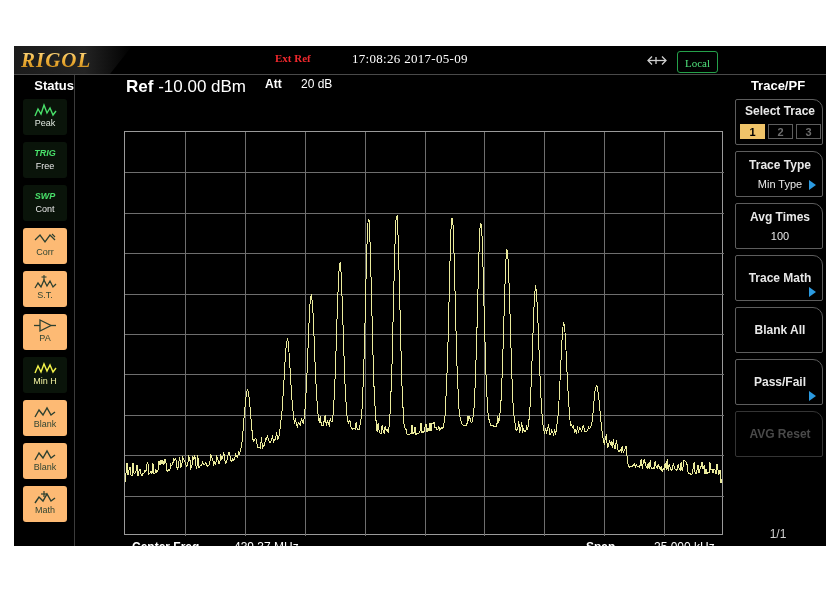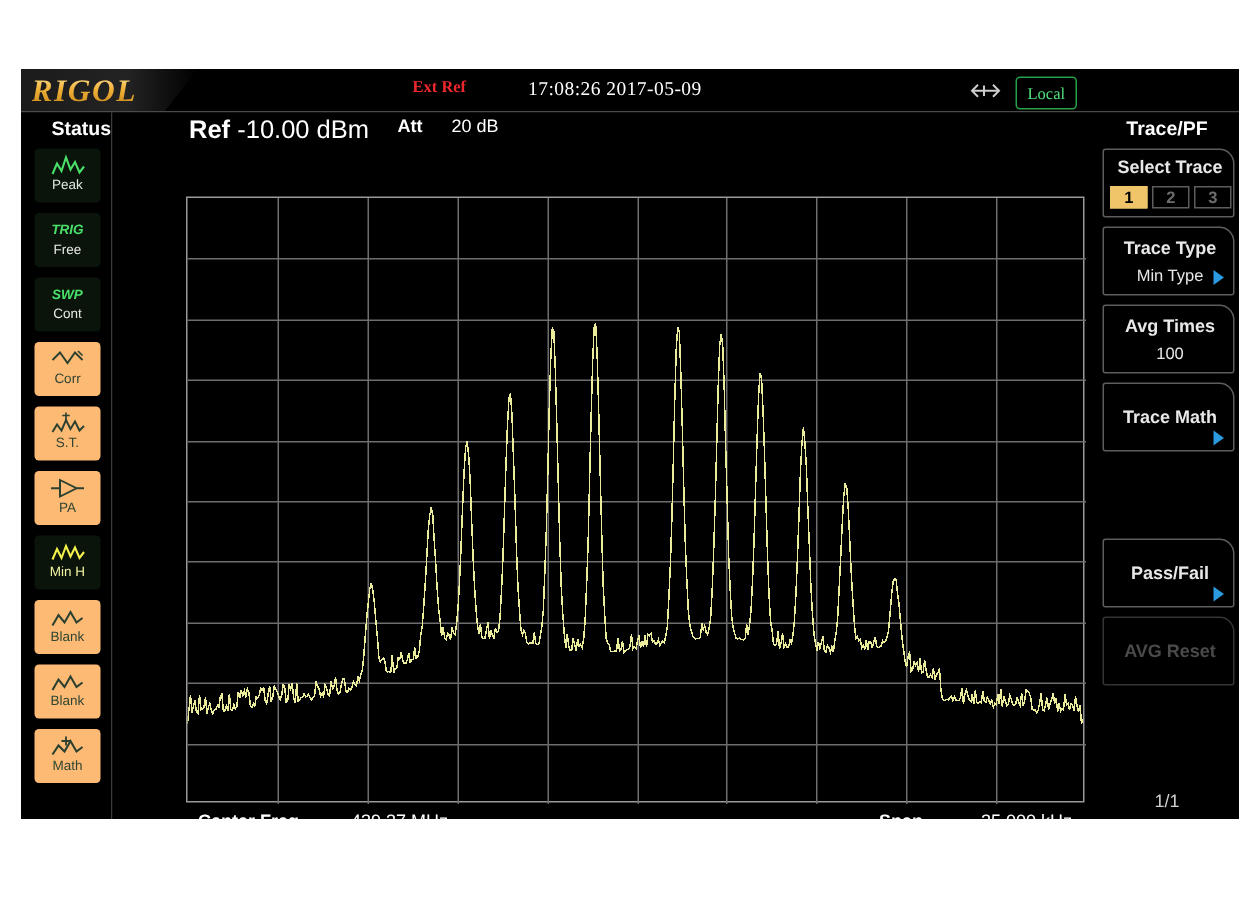--- a/index.html
+++ b/index.html
@@ -250,20 +250,23 @@
     <div class="mk" style="top:128px;height:46px;">
       <div class="mk-lab" style="top:6px;">Avg Times</div>
       <div class="mk-sub" style="top:26px;">100</div>
     </div>
 
     <div class="mk" style="top:180px;height:46px;">
       <div class="mk-lab" style="top:15px;">Trace Math</div>
       <div class="arrow" style="right:6px;top:31px;"></div>
     </div>
 
+    <div class="mk" style="top:232px;height:46px;">
+      <div class="mk-lab" style="top:15px;">Blank All</div>
+    </div>
 
     <div class="mk" style="top:284px;height:46px;">
       <div class="mk-lab" style="top:15px;">Pass/Fail</div>
       <div class="arrow" style="right:6px;top:31px;"></div>
     </div>
 
     <div class="mk mk-dim" style="top:336px;height:46px;">
       <div class="mk-lab" style="top:15px;">AVG Reset</div>
     </div>
 

